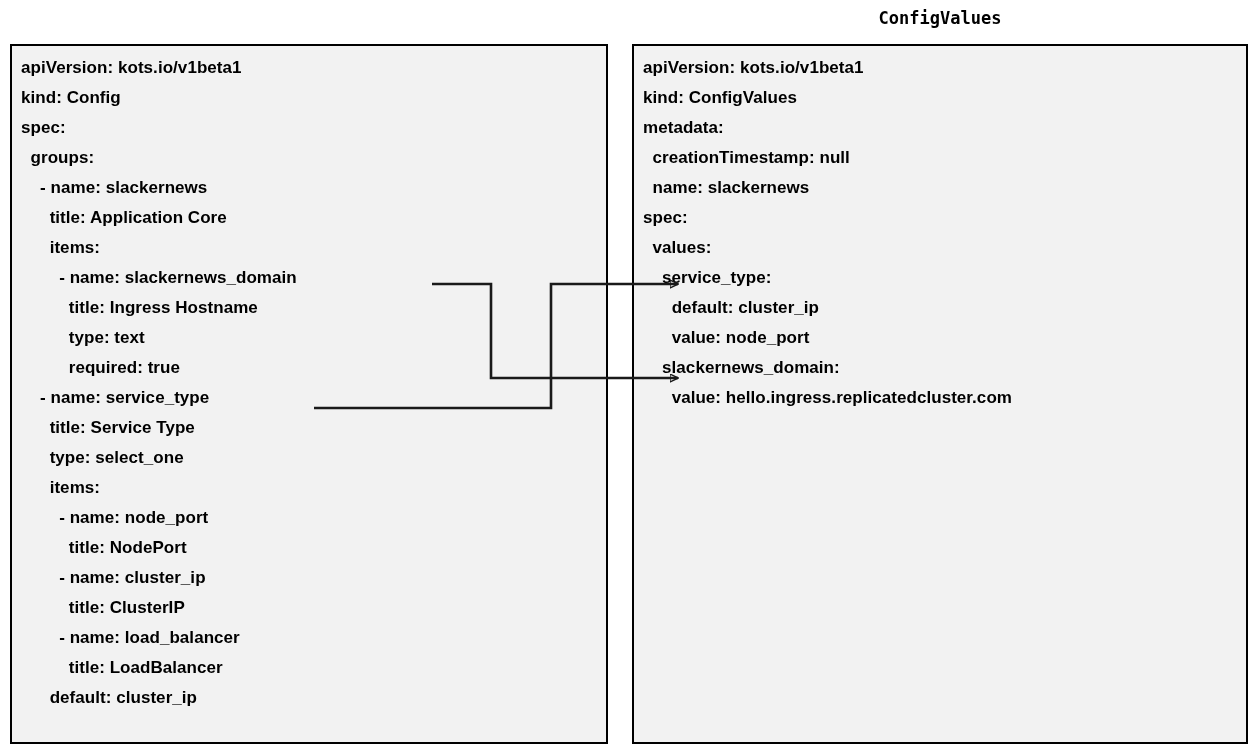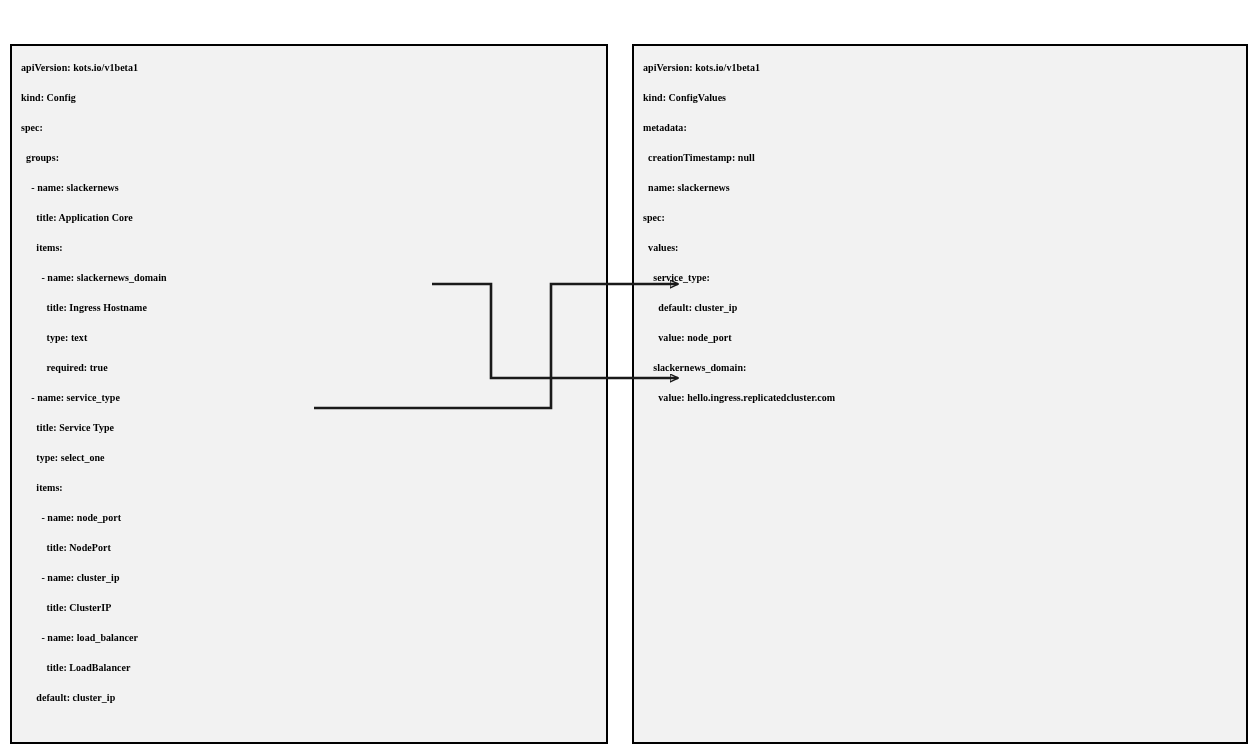--- a/index.html
+++ b/index.html
@@ -56,22 +56,22 @@
     width: 616px;
     height: 700px;
   }
 
   
   .yaml {
     position: absolute;
     left: 9px;
     top: 7px;
     margin: 0;
-    font-family: Liberation Serif, serif;
-    font-size: 10px;
+    font-family: Liberation Sans, sans-serif;
+    font-size: 17px;
     font-weight: bold;
     line-height: 30px;
     color: #000000;
     white-space: pre;
     letter-spacing: 0.05px;
   }
 
   
   #connectors {
     position: absolute;
@@ -81,20 +81,21 @@
     height: 756px;
     pointer-events: none;
   }
 </style>
 </head>
 <body>
 
 <div id="canvas">
 
 
+  <div id="title-values" class="panel-title">ConfigValues</div>
 
   <div id="panel-config" class="panel">
     <pre class="yaml">apiVersion: kots.io/v1beta1
 kind: Config
 spec:
   groups:
     - name: slackernews
       title: Application Core
       items:
         - name: slackernews_domain

